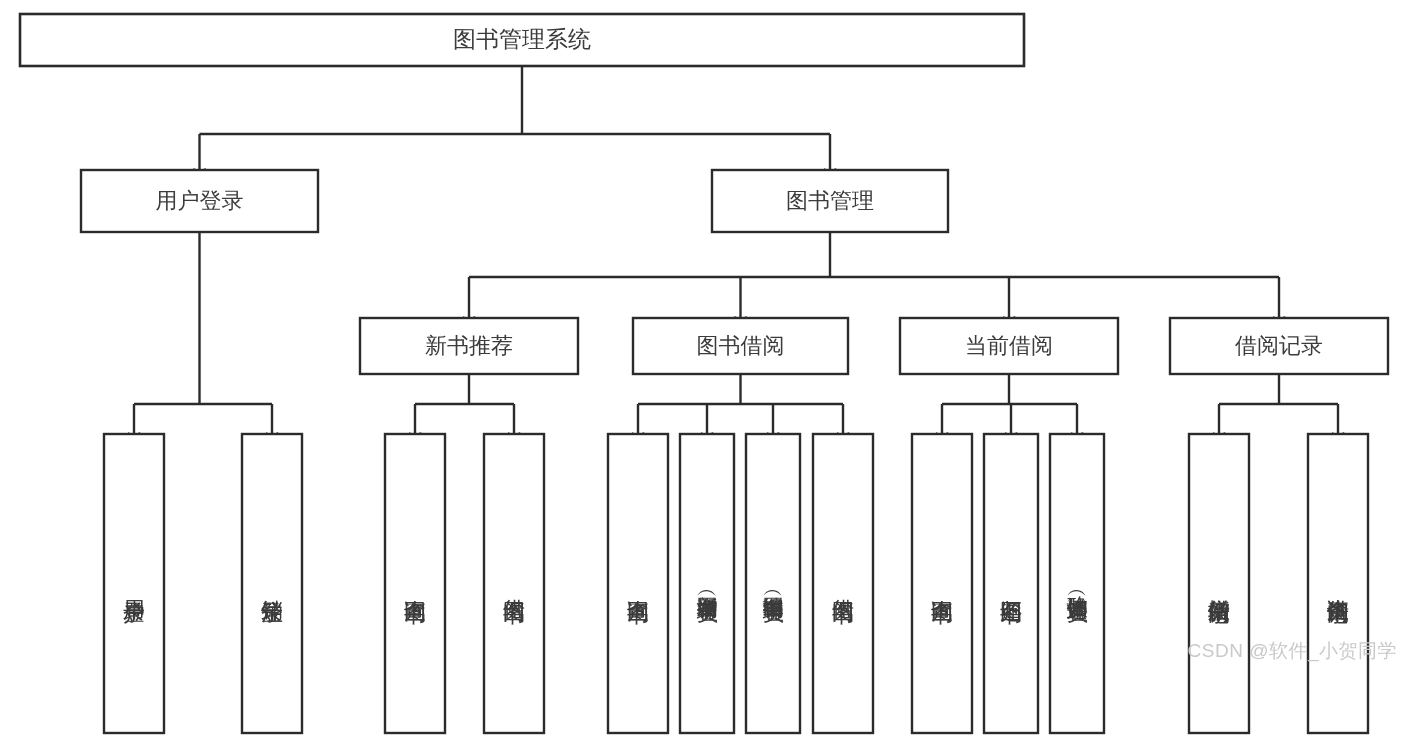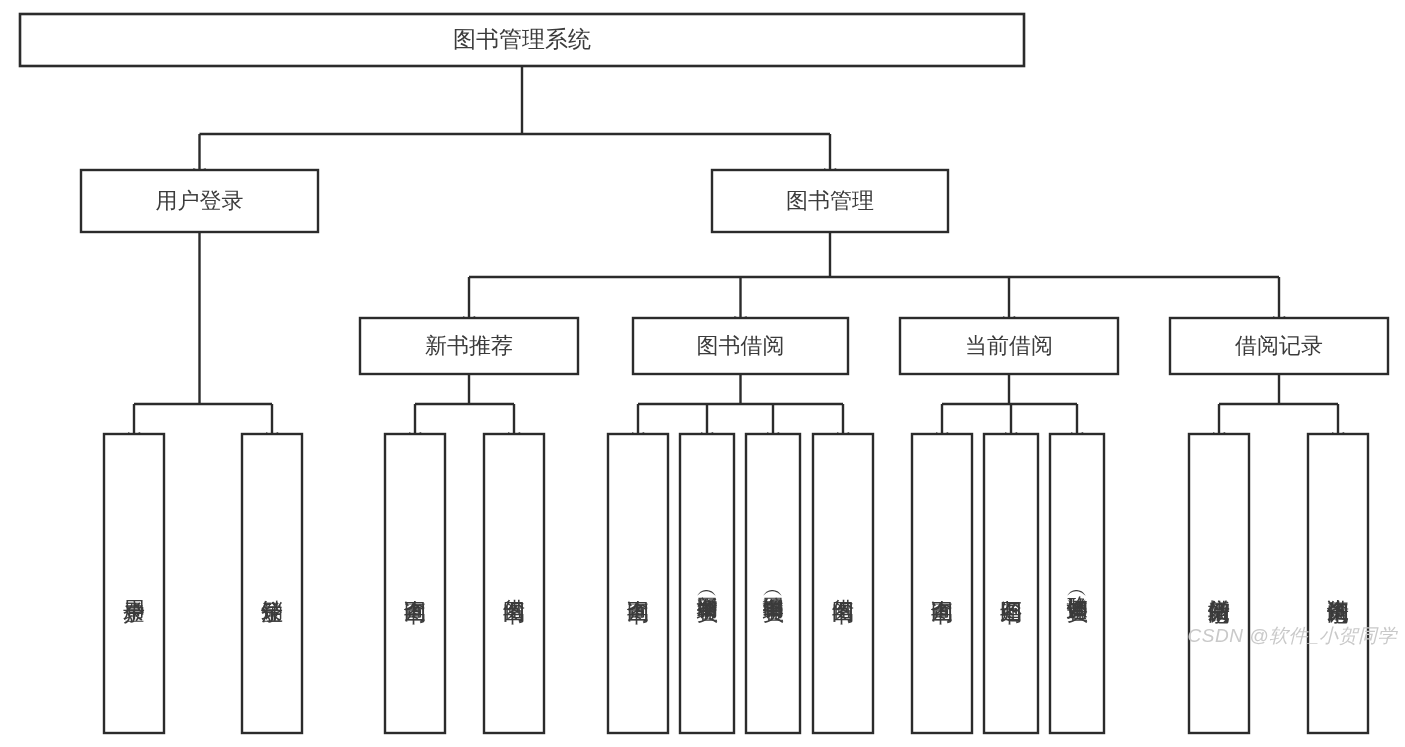--- a/index.html
+++ b/index.html
@@ -71,27 +71,26 @@
     font-size: 22px;
     line-height: 1.08;
     color: #3b3b3b;
     letter-spacing: 1px;
     white-space: nowrap;
     text-align: center;
   }
   .watermark {
     position: absolute;
     right: 8px;
-    bottom: 18px;
+    bottom: 3px;
     font-family: "Liberation Sans", "DejaVu Sans", sans-serif;
     font-size: 19px;
     color: #c9c9c9;
     letter-spacing: 0.5px;
     white-space: nowrap;
-    font-style: italic;
   }
 </style>
 </head>
 <body>
 
 <div id="diagram-root">
 
   <svg class="flow" viewBox="0 0 1405 747" xmlns="http://www.w3.org/2000/svg">
     <defs>
       <marker id="arrow" markerWidth="11" markerHeight="13" refX="1" refY="6.5" orient="auto" markerUnits="userSpaceOnUse">

